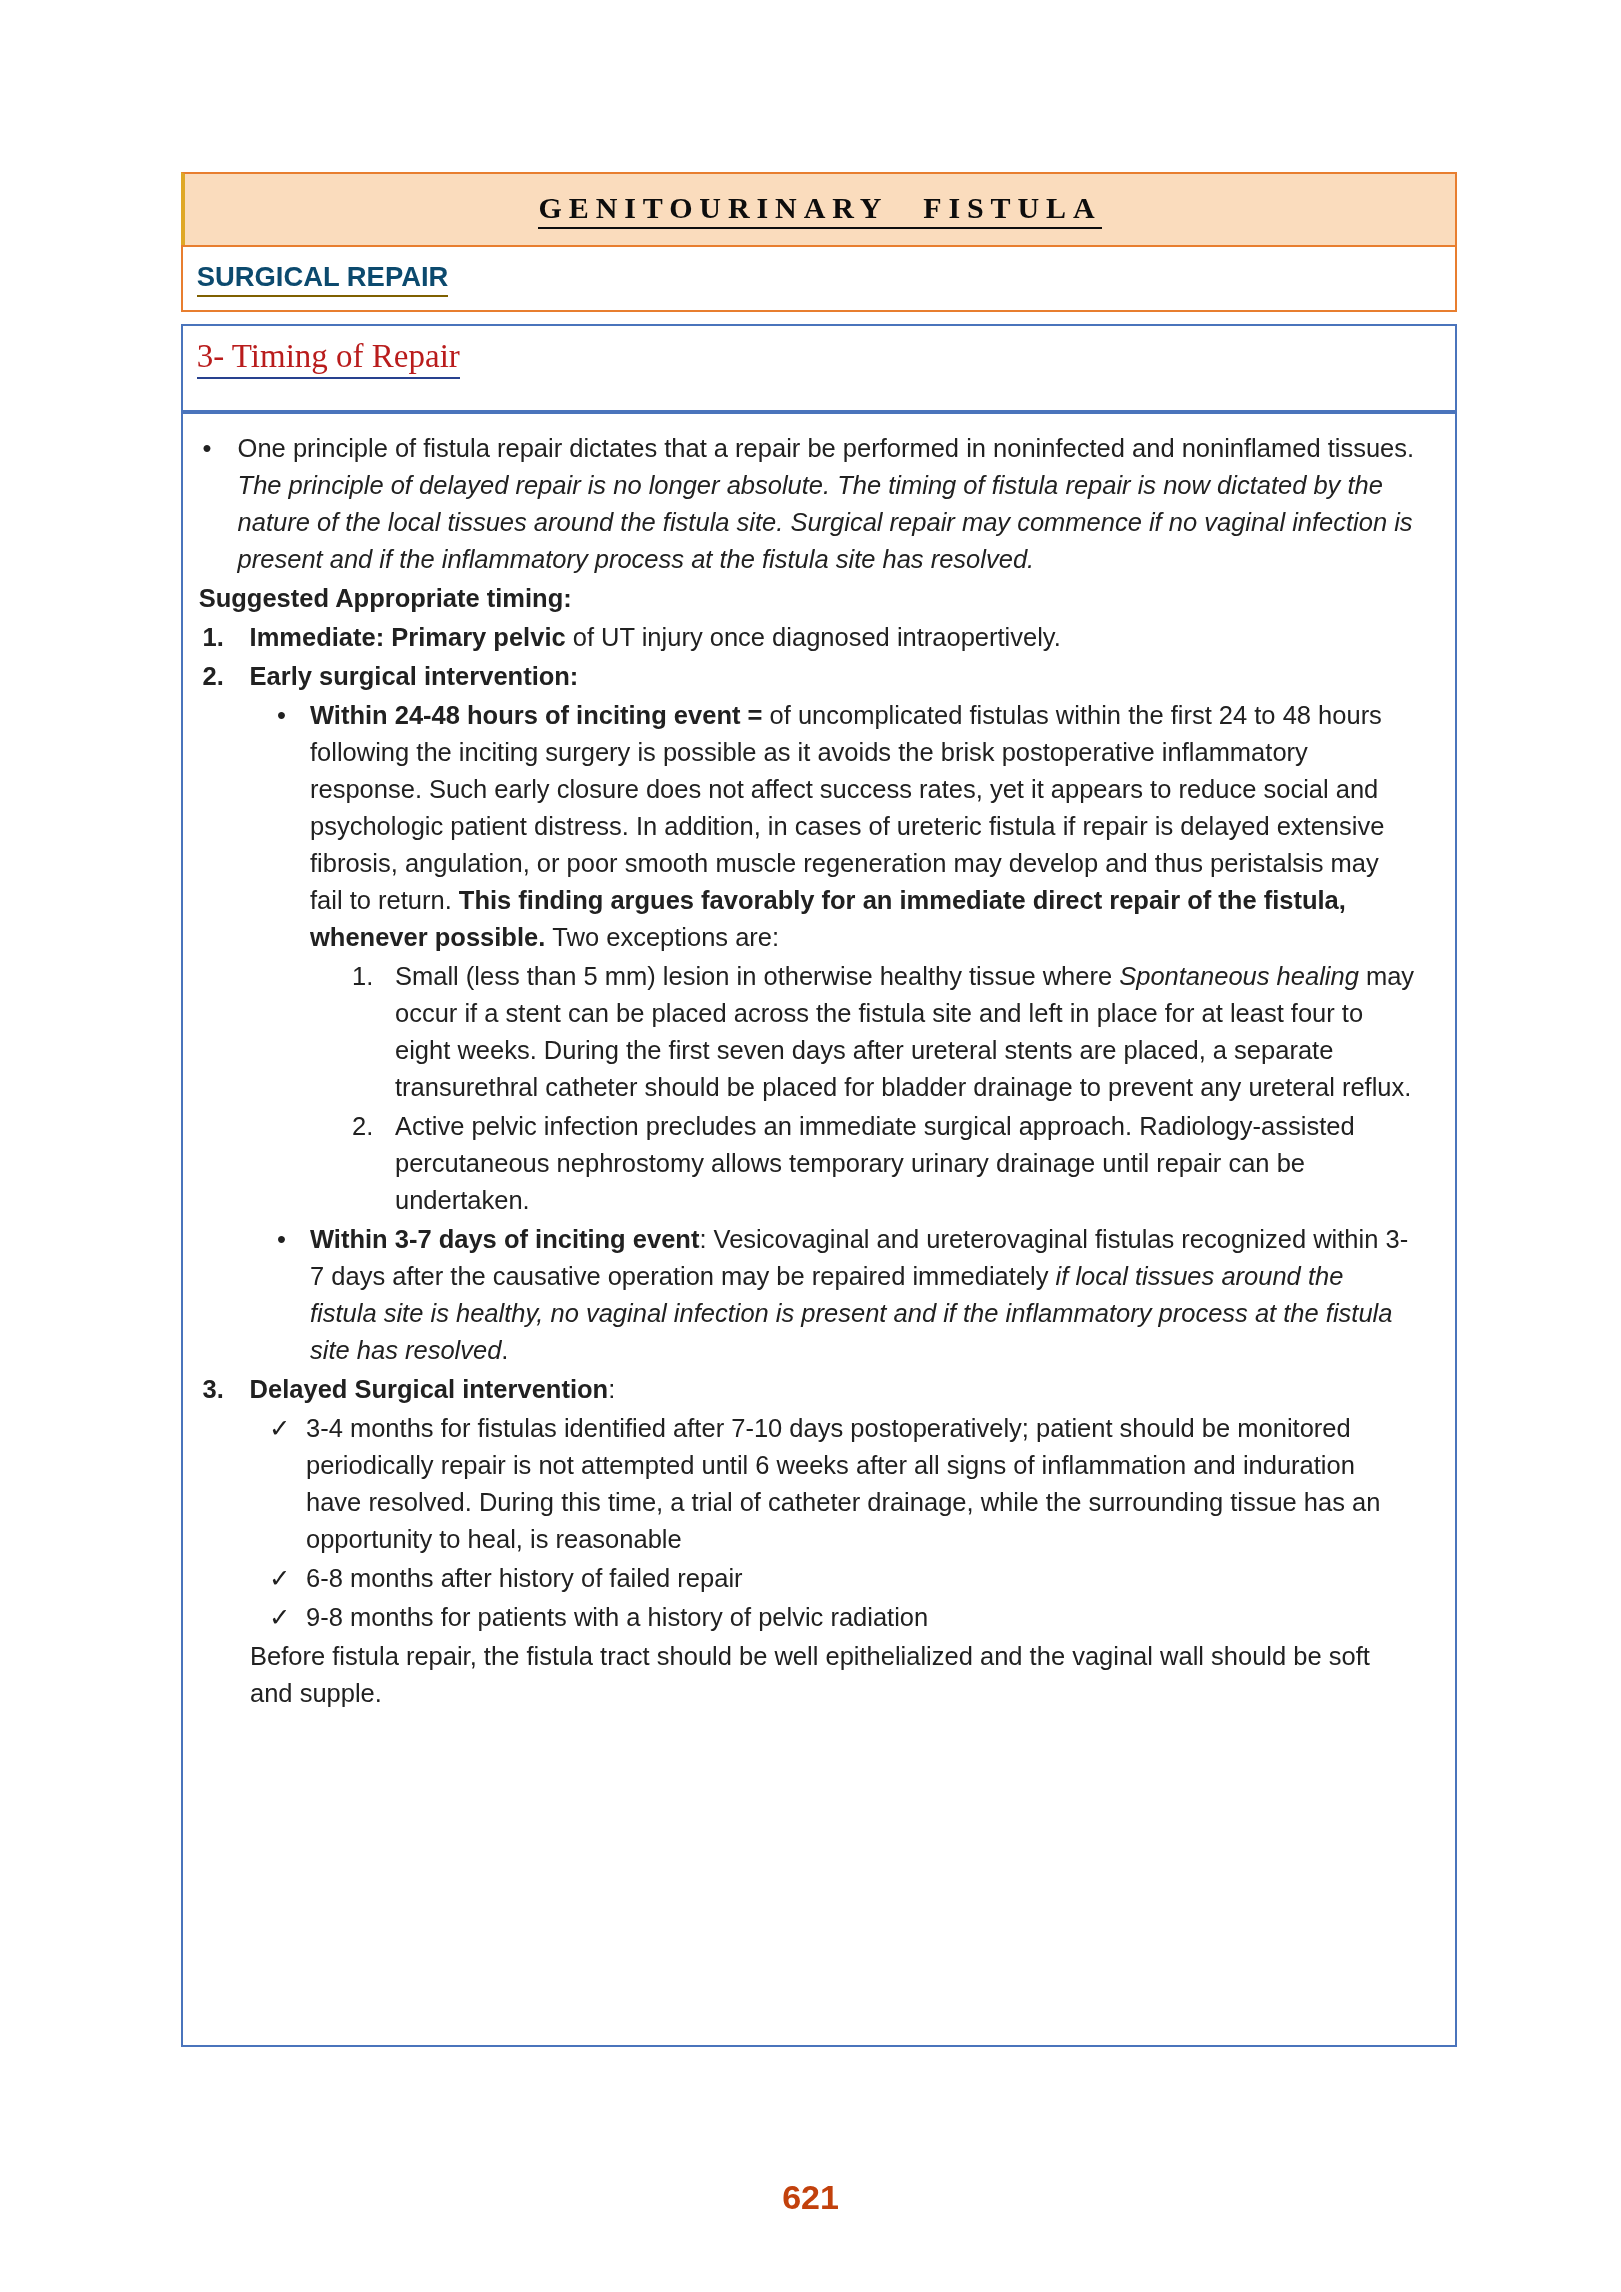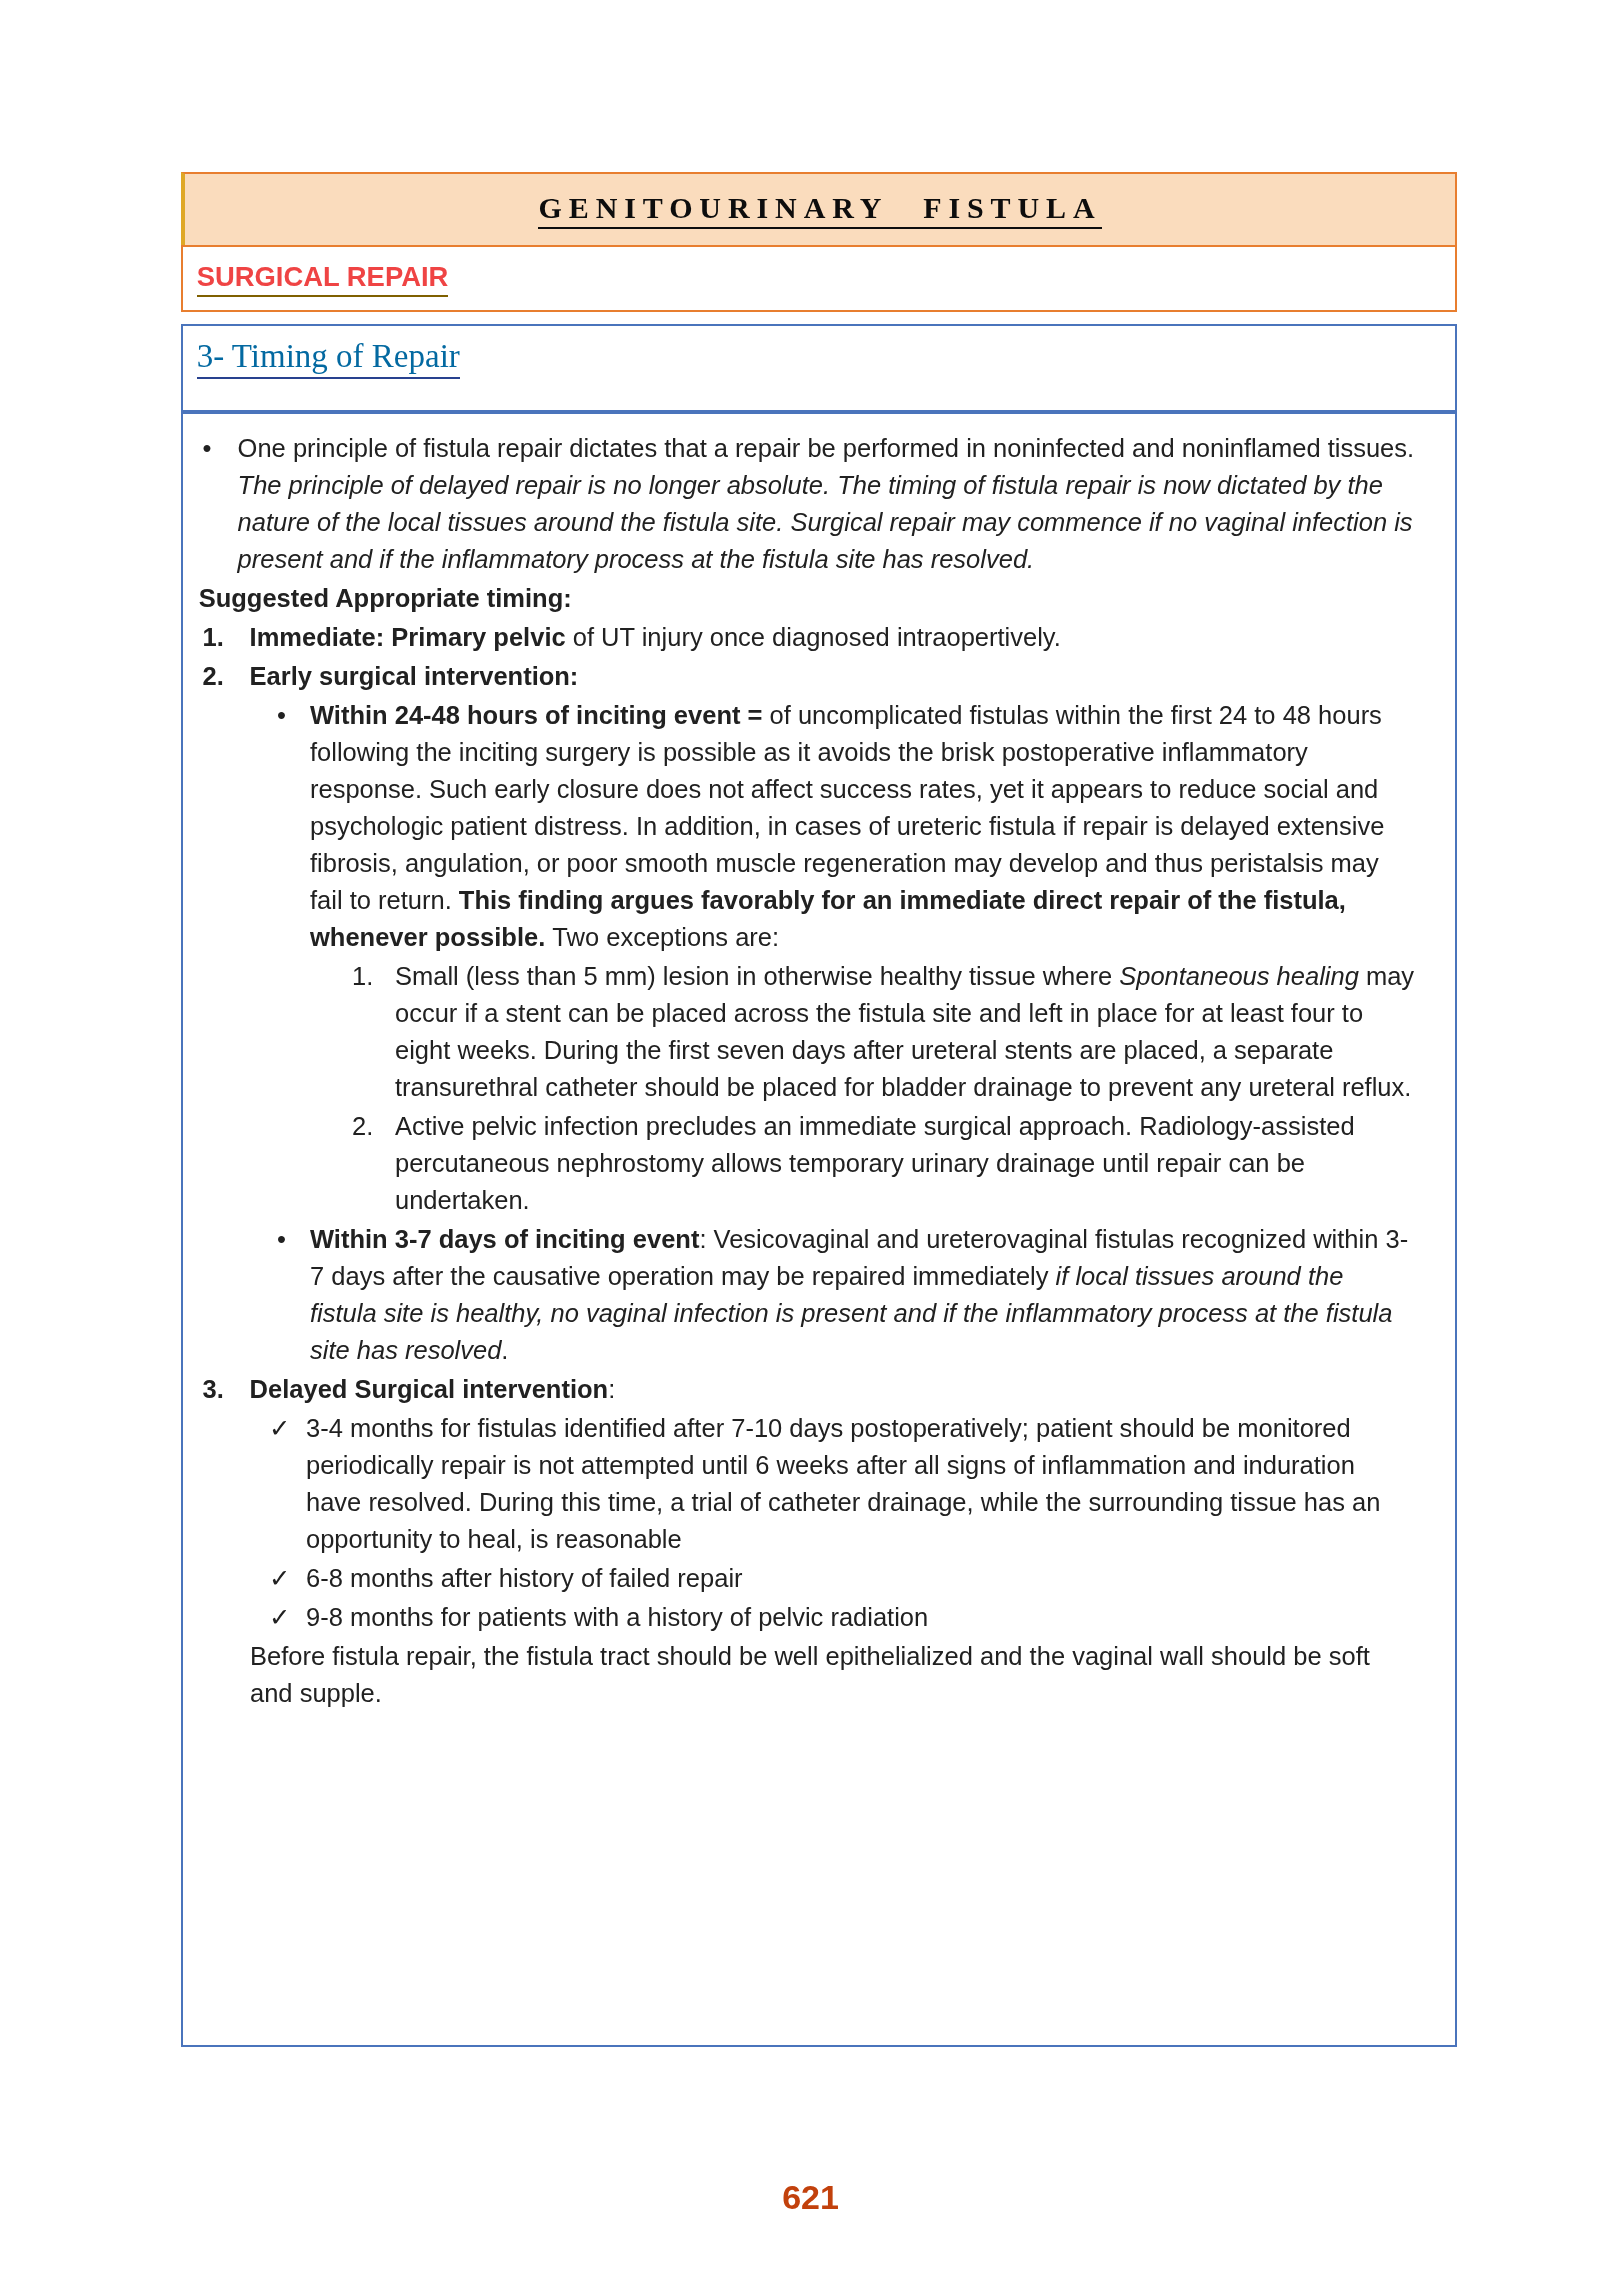--- a/index.html
+++ b/index.html
@@ -10,26 +10,26 @@
   .title-box{box-sizing:border-box;height:76px;background:#FADCBD;
              border:2.9px solid #E87E2F;border-left:4.9px solid #DFA826;
              display:flex;align-items:center;justify-content:center;}
   .title-text{font-family:"Liberation Serif",serif;font-weight:bold;font-size:30px;
               letter-spacing:6.9px;word-spacing:21.6px;color:#0d0d0d;
               border-bottom:2.9px solid #0d0d0d;padding-bottom:2.9px;}
 
   .section-box{box-sizing:border-box;height:67px;background:#ffffff;
                border:2.9px solid #E87E2F;margin-top:-2.9px;
                display:flex;align-items:center;padding-left:13.7px;}
-  .section-text{font-size:27.4px;font-weight:bold;color:#ef4444;letter-spacing:0px;
+  .section-text{font-size:27.4px;font-weight:bold;color:#0c4a6e;letter-spacing:0px;
                 border-bottom:2.9px solid #7F6000;padding-bottom:2px;}
 
   .subsection-box{box-sizing:border-box;height:88px;background:#ffffff;
                   border:2px solid #4A74BC;margin-top:11.8px;padding:11.8px 0 0 13.7px;}
-  .subsection-text{font-family:"Liberation Serif",serif;font-size:33px;color:#0369a1;
+  .subsection-text{font-family:"Liberation Serif",serif;font-size:33px;color:#b91c1c;
                    display:inline-block;border-bottom:2.9px solid #28418F;padding-bottom:2px;}
 
   .content-box{box-sizing:border-box;min-height:1635px;background:#ffffff;
                border:2px solid #4A74BC;margin-top:0px;
                padding:15.7px 39px 19.6px 0;}
 
   .blk{display:flex;font-size:25.5px;line-height:37px;margin:0 0 2px 0;}
   .mk{flex:0 0 auto;}
   .runs{flex:1 1 auto;}
 

